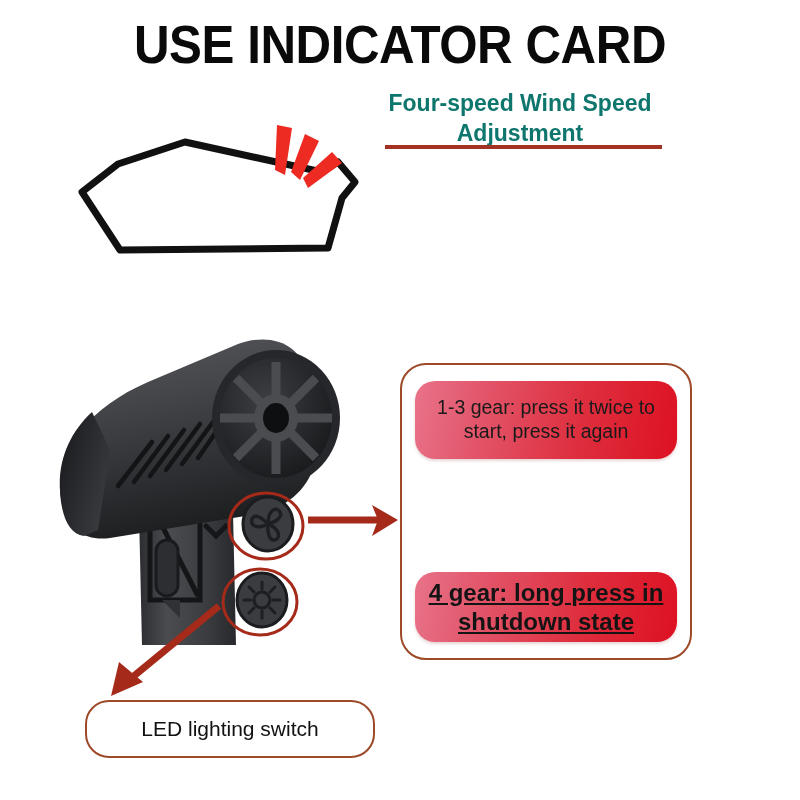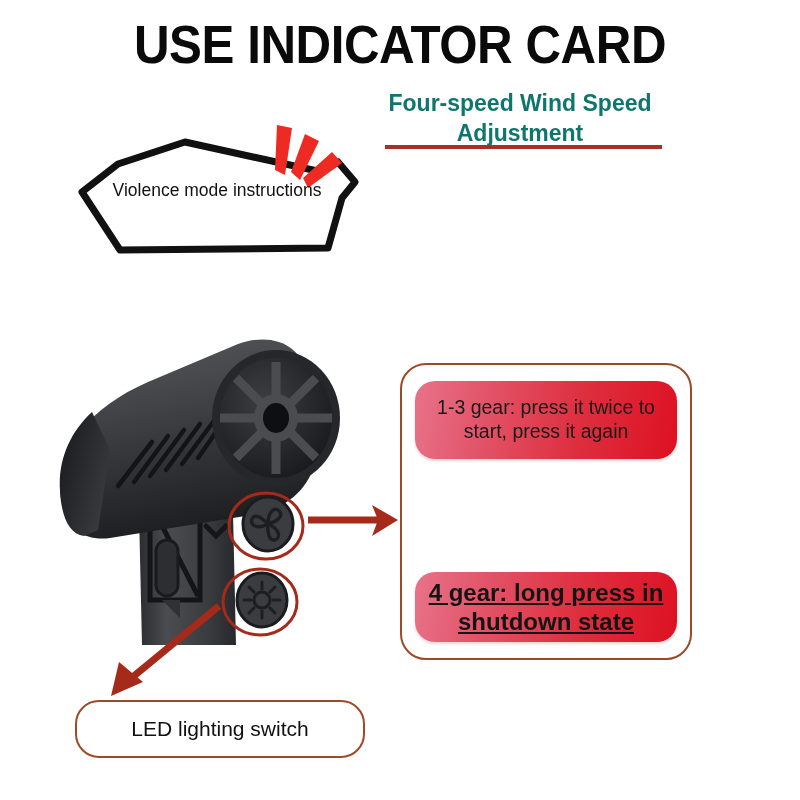--- a/index.html
+++ b/index.html
@@ -114,21 +114,21 @@
     box-sizing: border-box;
     padding: 6px 10px;
   }
   #pill-1 { height: 78px; font-size: 19.5px; line-height: 1.22; color: #1a1a1a; font-weight: normal; }
   #pill-2 { height: 70px; font-size: 24px;   line-height: 1.22; color: #141414; font-weight: bold; text-decoration: underline; }
   #pill-3 { height: 70px; font-size: 18px;   line-height: 1.22; color: #6e0d12; font-weight: bold; }
 
   
   #led-box {
     position: absolute;
-    left: 75px;
+    left: 85px;
     top: 700px;
     width: 290px;
     height: 58px;
     border: 2px solid #9c4a28;
     border-radius: 24px;
     background: #ffffff;
     box-sizing: border-box;
     display: flex;
     align-items: center;
     justify-content: center;
@@ -149,21 +149,20 @@
 
 <div id="bubble-wrap">
   <svg width="300" height="150" viewBox="0 0 300 150">
     <polygon points="115,22 252,52 268,42 285,62 272,78 258,128 50,130 12,72 48,44" fill="#ffffff" stroke="#111111" stroke-width="7" stroke-linejoin="round"></polygon>
     <g fill="#ee2b22">
       <polygon points="207,5 222,8 215,55 205,50"></polygon>
       <polygon points="235,14 249,21 230,60 221,52"></polygon>
       <polygon points="262,32 272,43 238,68 233,58"></polygon>
     </g>
   </svg>
-  <div id="bubble-text">Violence mode instructions</div>
 </div>
 
 <div id="product">
   <svg width="330" height="370" viewBox="0 0 330 370">
     <defs>
       <linearGradient id="barrelGrad" x1="0" y1="0" x2="0.25" y2="1">
         <stop offset="0%" stop-color="#56585c"></stop>
         <stop offset="35%" stop-color="#44464a"></stop>
         <stop offset="75%" stop-color="#2c2e31"></stop>
         <stop offset="100%" stop-color="#1d1f21"></stop>

